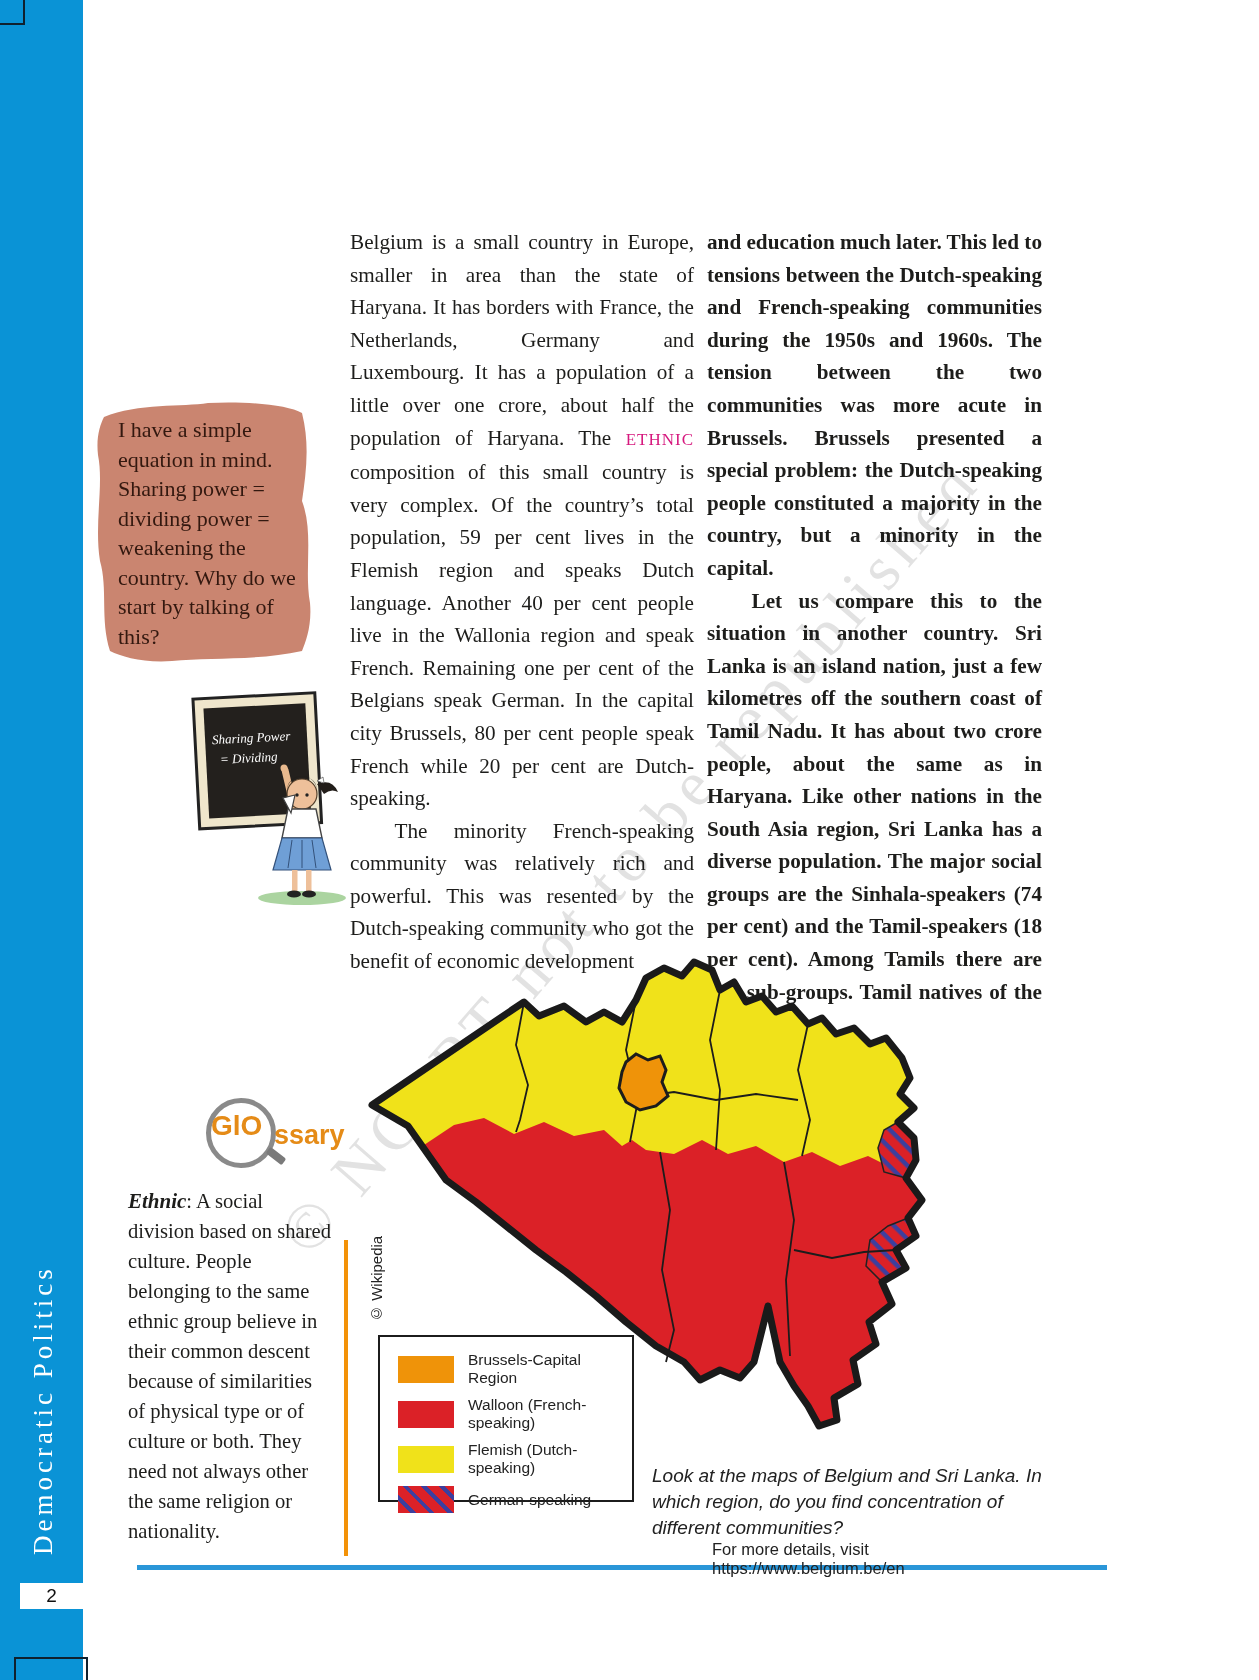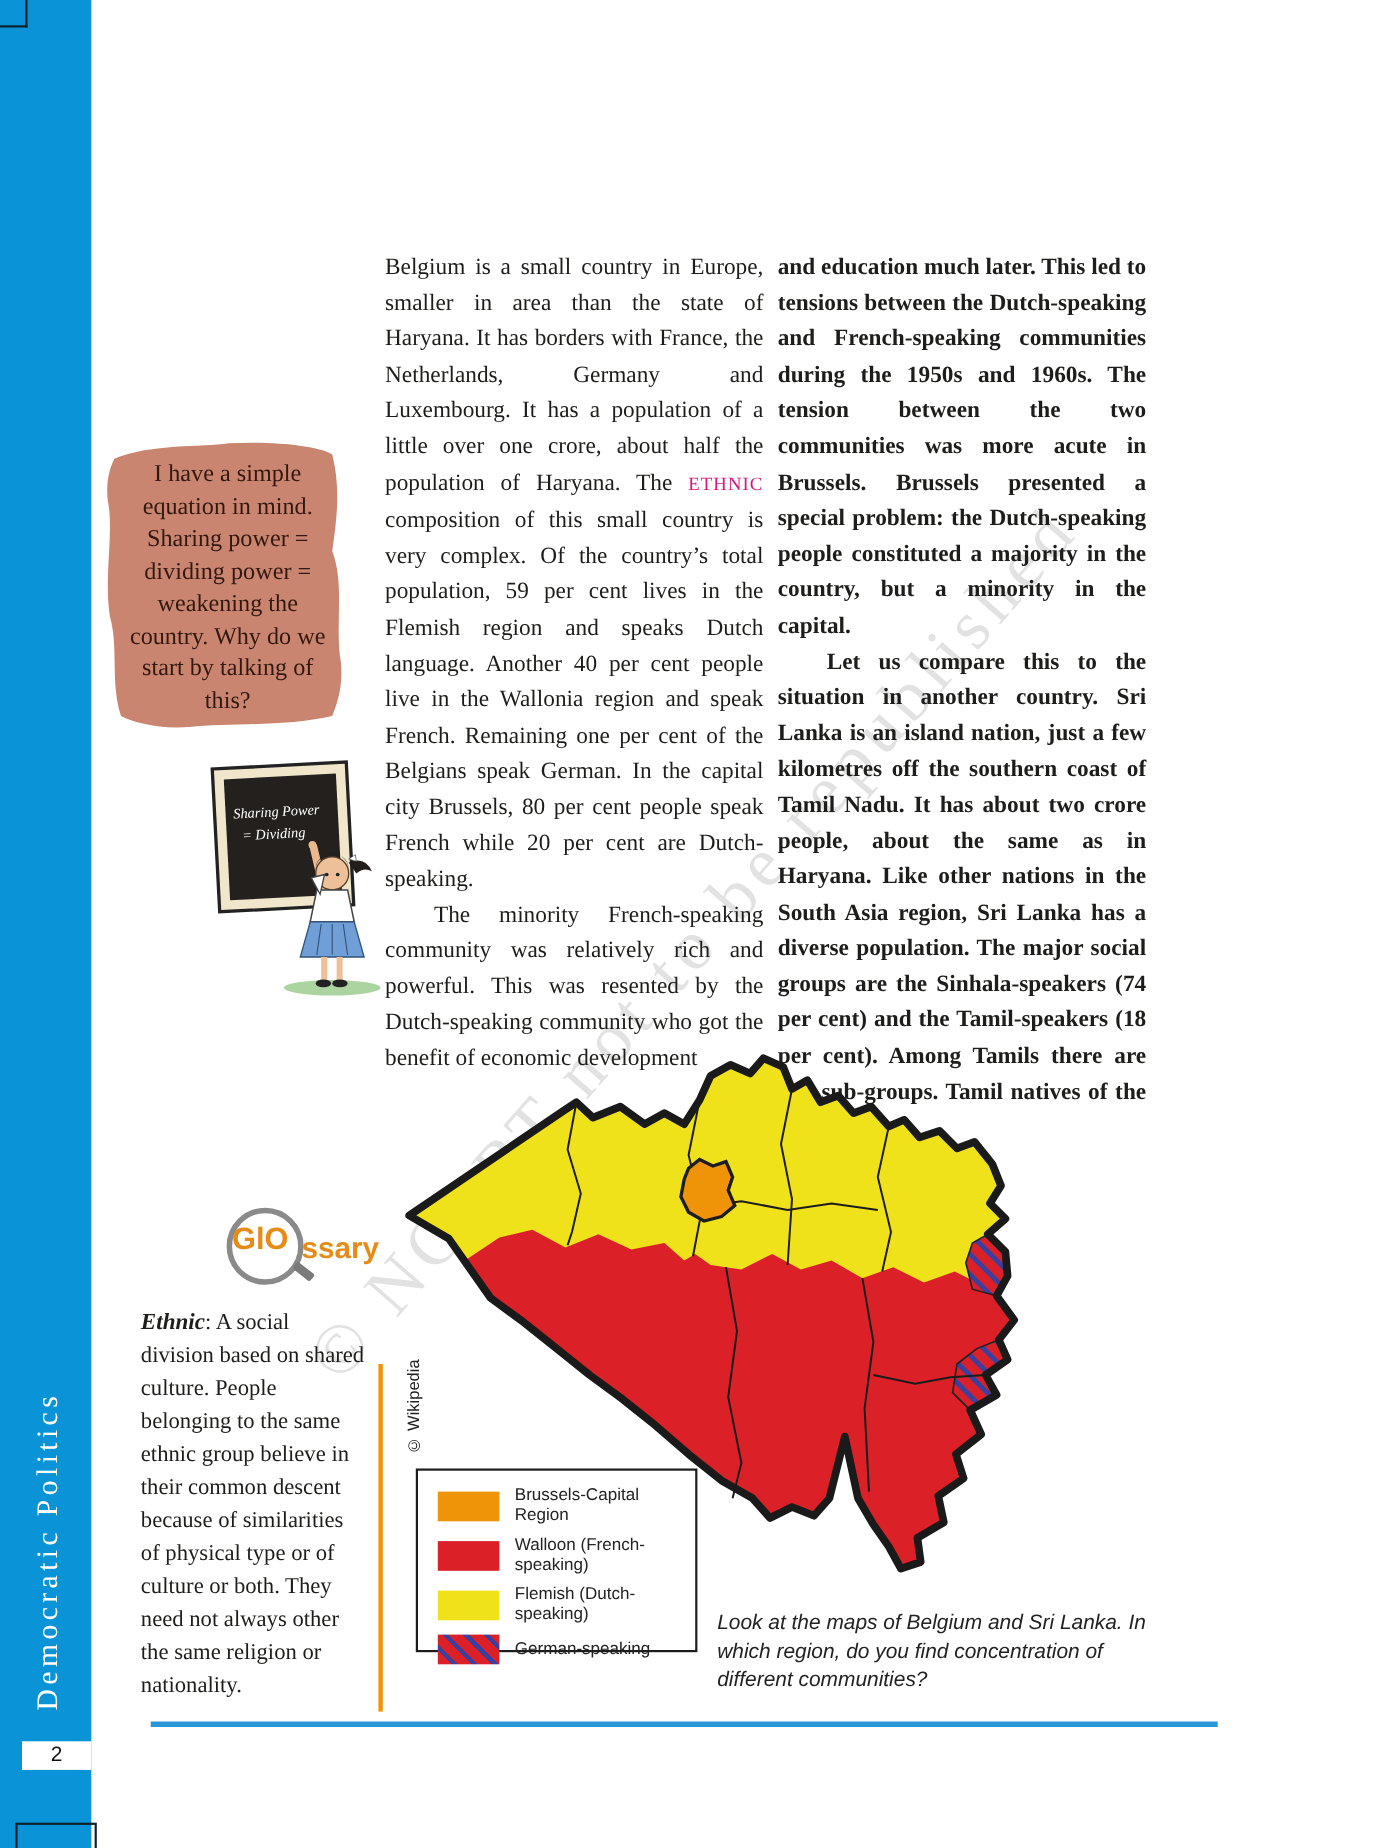--- a/index.html
+++ b/index.html
@@ -23,21 +23,21 @@
   
   #title{left:350px;top:148px;font-family:"Liberation Sans",sans-serif;font-weight:bold;
     font-size:33px;color:#1589cb;z-index:2;}
   .col{z-index:2;font-size:21.2px;line-height:32.6px;text-align:justify;}
   #col-left{left:350px;top:226px;width:344px;}
   #col-right{left:707px;top:226px;width:335px;font-weight:bold;}
   .col p{margin:0;}
   .col p.indent{text-indent:2.1em;}
   .ethnic{color:#d6187e;font-size:17px;letter-spacing:1px;}
   
-  #bubble-wrap{left:88px;top:393px;width:234px;height:278px;z-index:2;text-align:center;}
+  #bubble-wrap{left:88px;top:393px;width:234px;height:278px;z-index:2;}
   #bubble-text{position:absolute;left:30px;top:22px;width:178px;font-size:22px;line-height:29.5px;color:#33180f;}
   
   #cartoon{left:190px;top:686px;width:160px;height:222px;z-index:2;}
   
   #glossary-logo{left:198px;top:1096px;width:150px;height:72px;z-index:2;}
   #glossary-circle{position:absolute;left:8px;top:2px;width:60px;height:60px;border:5px solid #8a8a8a;
     border-radius:50%;background:#fff;}
   #glossary-handle{position:absolute;left:68px;top:56px;width:20px;height:8px;background:#7a7a7a;
     transform:rotate(38deg);border-radius:2px;}
   #glossary-glo{position:absolute;left:13px;top:14px;font-family:"Liberation Sans",sans-serif;
@@ -218,17 +218,18 @@
       <div class="swatch sw-yellow"></div>
       <div class="legend-label">Flemish (Dutch-speaking)</div>
     </div>
     <div class="legend-row">
       <div class="swatch sw-german"></div>
       <div class="legend-label">German-speaking</div>
     </div>
   </div>
 
   <div id="map-caption" class="abs">Look at the maps of Belgium and Sri Lanka. In which region, do you find concentration of different communities?</div>
+  <div id="more-details" class="abs">For more details, visit https://www.belgium.be/en</div>
 
   <div id="blue-rule" class="abs"></div>
   <div id="footer-year" class="abs">2020-21</div>
 
 </div>
 
 </body></html>

